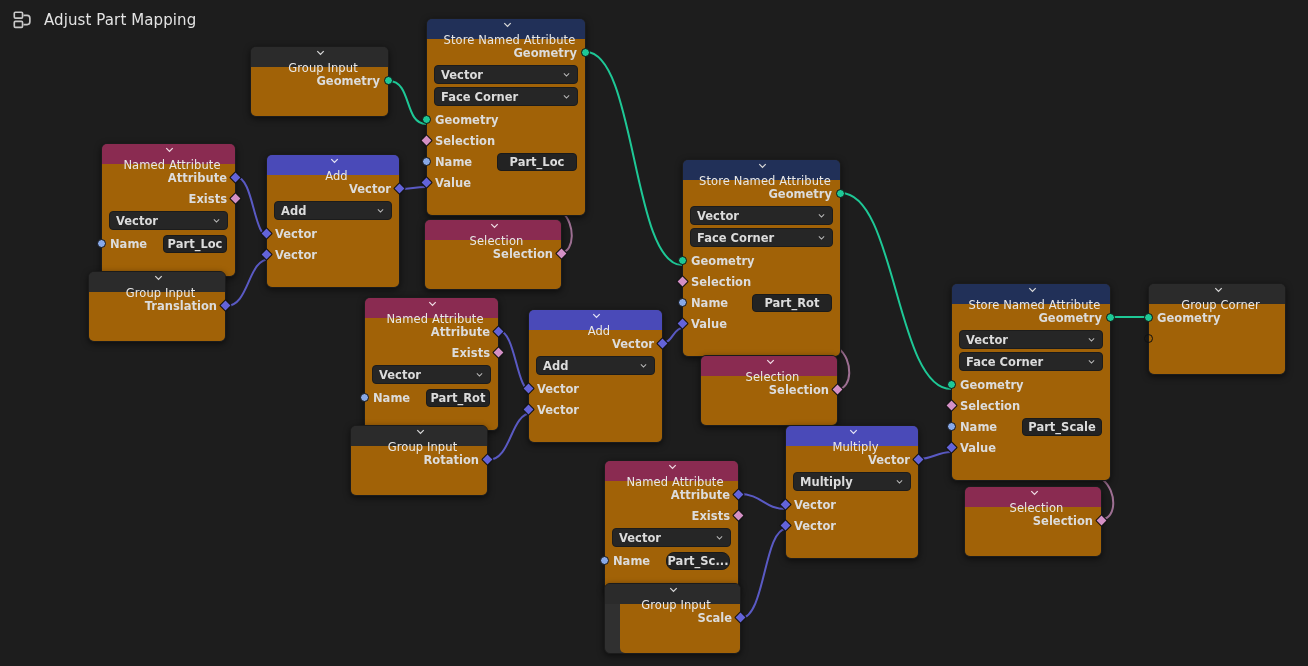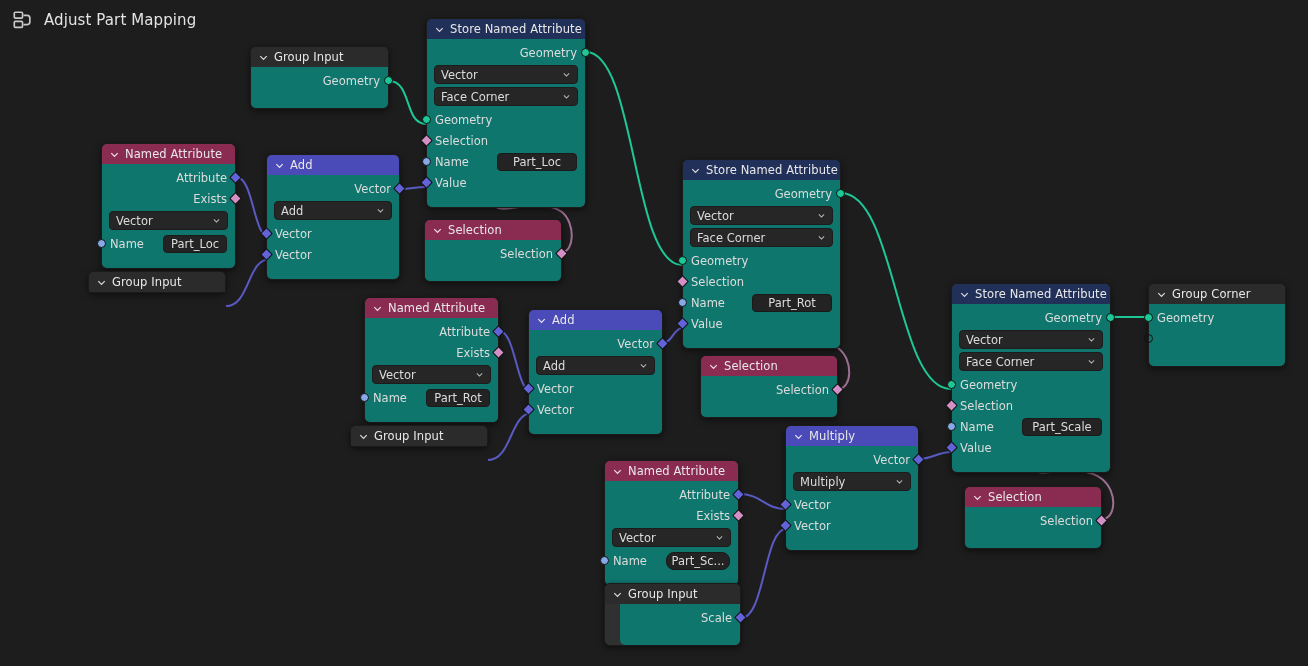--- a/index.html
+++ b/index.html
@@ -62,31 +62,33 @@
   .node .hdr {
     height: 20px;
     line-height: 20px;
     border-radius: 5px 5px 0 0;
     font-size: 11.5px;
     color: #e8e8e8;
     padding-left: 7px;
     display: flex; align-items: center;
     box-sizing: border-box;
     letter-spacing: .1px;
+    flex-direction: column;
   }
   .node .hdr .chev {
     width: 11px; height: 11px;
     margin-right: 5px;
     flex: 0 0 auto;
     display: block;
   }
   .node .body {
-    background: #0f766e;
+    background: #a16207;
     border-radius: 0 0 5px 5px;
-    padding: 3px 0 14px 0;
+    padding: 3px 0 22px 0;
+    font-weight: bold;
   }
   
   .hdr-store  { background: #213058; }
   .hdr-attr   { background: #8a2b51; }
   .hdr-vec    { background: #4a4ab8; }
   .hdr-group  { background: #2b2b2b; }
 
   .row {
     position: relative;
     height: 21px;
@@ -293,20 +295,26 @@
     </div>
   </div>
 
   <div class="node" style="left:88px; top:271px; width:138px;">
     <div class="hdr hdr-group">
       <svg class="chev" viewBox="0 0 12 12" fill="none" stroke="#d8d8d8" stroke-width="1.4">
           <path d="M2.5 4.5 L6 8 L9.5 4.5"></path>
         </svg>
       <span>Group Input</span>
     </div>
+    <div class="body" style="height:24px;">
+      <div class="row out">
+        <span>Translation</span>
+        <span class="sock right diamond s-vecfld" style="top:6px;"></span>
+      </div>
+    </div>
   </div>
 
   <div class="node" style="left:266px; top:154px; width:134px;">
     <div class="hdr hdr-vec">
       <svg class="chev" viewBox="0 0 12 12" fill="none" stroke="#e4e4f5" stroke-width="1.4">
           <path d="M2.5 4.5 L6 8 L9.5 4.5"></path>
         </svg>
       <span>Add</span>
     </div>
     <div class="body">
@@ -420,20 +428,26 @@
     </div>
   </div>
 
   <div class="node" style="left:350px; top:425px; width:138px;">
     <div class="hdr hdr-group">
       <svg class="chev" viewBox="0 0 12 12" fill="none" stroke="#d8d8d8" stroke-width="1.4">
           <path d="M2.5 4.5 L6 8 L9.5 4.5"></path>
         </svg>
       <span>Group Input</span>
     </div>
+    <div class="body" style="height:24px;">
+      <div class="row out">
+        <span>Rotation</span>
+        <span class="sock right diamond s-vecfld" style="top:6px;"></span>
+      </div>
+    </div>
   </div>
 
   <div class="node" style="left:528px; top:309px; width:135px;">
     <div class="hdr hdr-vec">
       <svg class="chev" viewBox="0 0 12 12" fill="none" stroke="#e4e4f5" stroke-width="1.4">
           <path d="M2.5 4.5 L6 8 L9.5 4.5"></path>
         </svg>
       <span>Add</span>
     </div>
     <div class="body">

